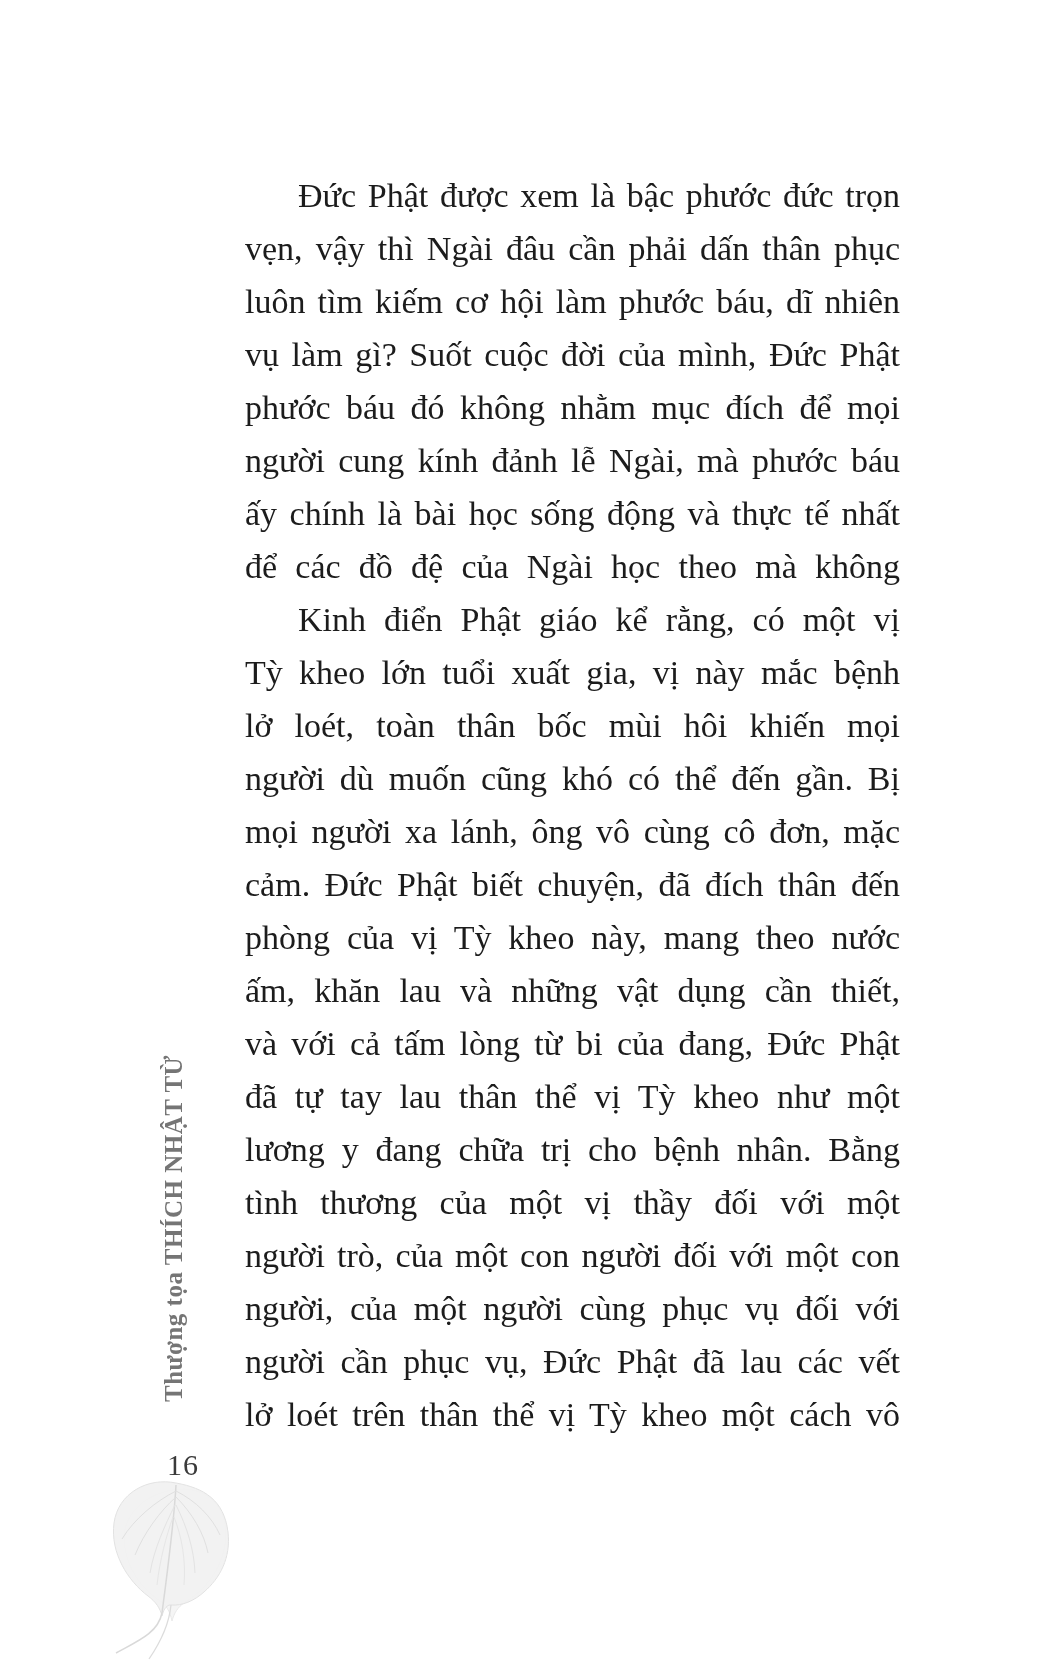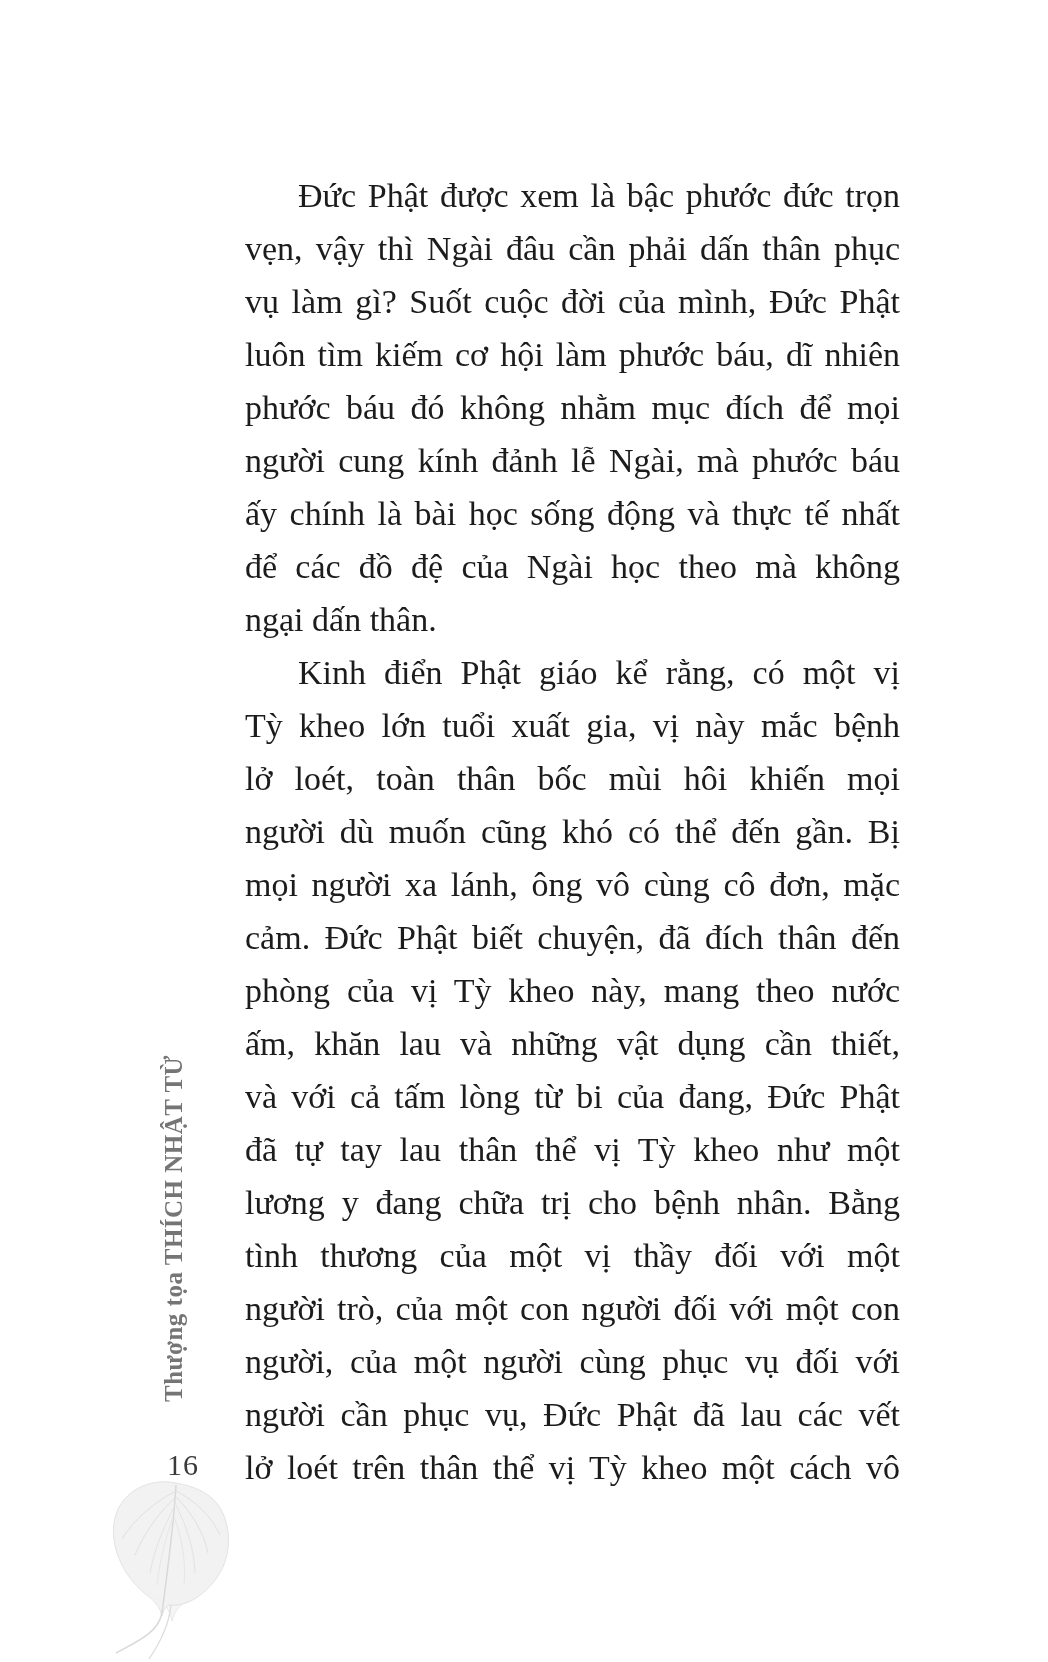--- a/index.html
+++ b/index.html
@@ -63,27 +63,26 @@
 </head>
 <body>
 
 <div class="page">
 
   <div class="text-block">
 
     <div class="paragraph">
       <div class="line first">Đức Phật được xem là bậc phước đức trọn</div>
       <div class="line">vẹn, vậy thì Ngài đâu cần phải dấn thân phục</div>
+      <div class="line">luôn tìm kiếm cơ hội làm phước báu, dĩ nhiên</div>
       <div class="line">vụ làm gì? Suốt cuộc đời của mình, Đức Phật</div>
-      <div class="line">luôn tìm kiếm cơ hội làm phước báu, dĩ nhiên</div>
       <div class="line">phước báu đó không nhằm mục đích để mọi</div>
       <div class="line">người cung kính đảnh lễ Ngài, mà phước báu</div>
       <div class="line">ấy chính là bài học sống động và thực tế nhất</div>
       <div class="line">để các đồ đệ của Ngài học theo mà không</div>
-      <div class="line para-end">ngại dấn thân.</div>
     </div>
 
     <div class="paragraph">
       <div class="line first">Kinh điển Phật giáo kể rằng, có một vị</div>
       <div class="line">Tỳ kheo lớn tuổi xuất gia, vị này mắc bệnh</div>
       <div class="line">lở loét, toàn thân bốc mùi hôi khiến mọi</div>
       <div class="line">người dù muốn cũng khó có thể đến gần. Bị</div>
       <div class="line">mọi người xa lánh, ông vô cùng cô đơn, mặc</div>
       <div class="line">cảm. Đức Phật biết chuyện, đã đích thân đến</div>
       <div class="line">phòng của vị Tỳ kheo này, mang theo nước</div>

